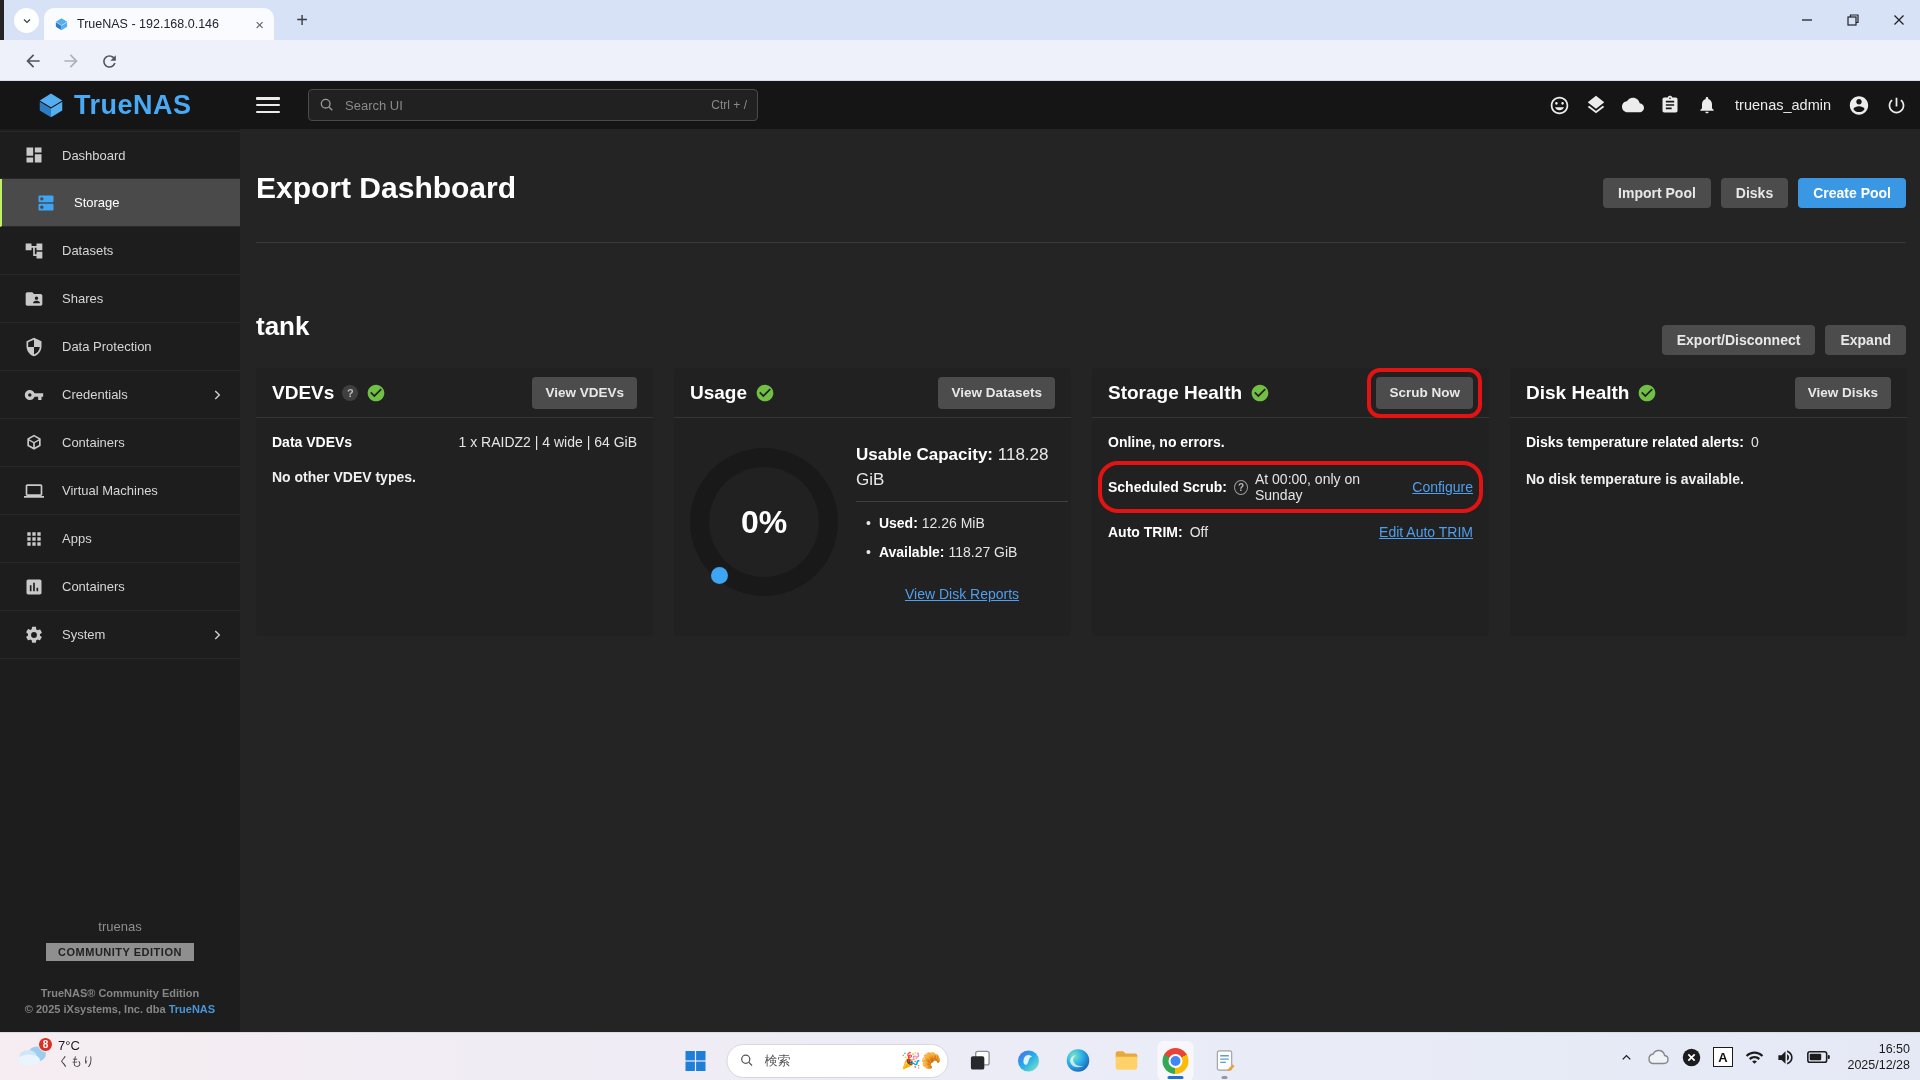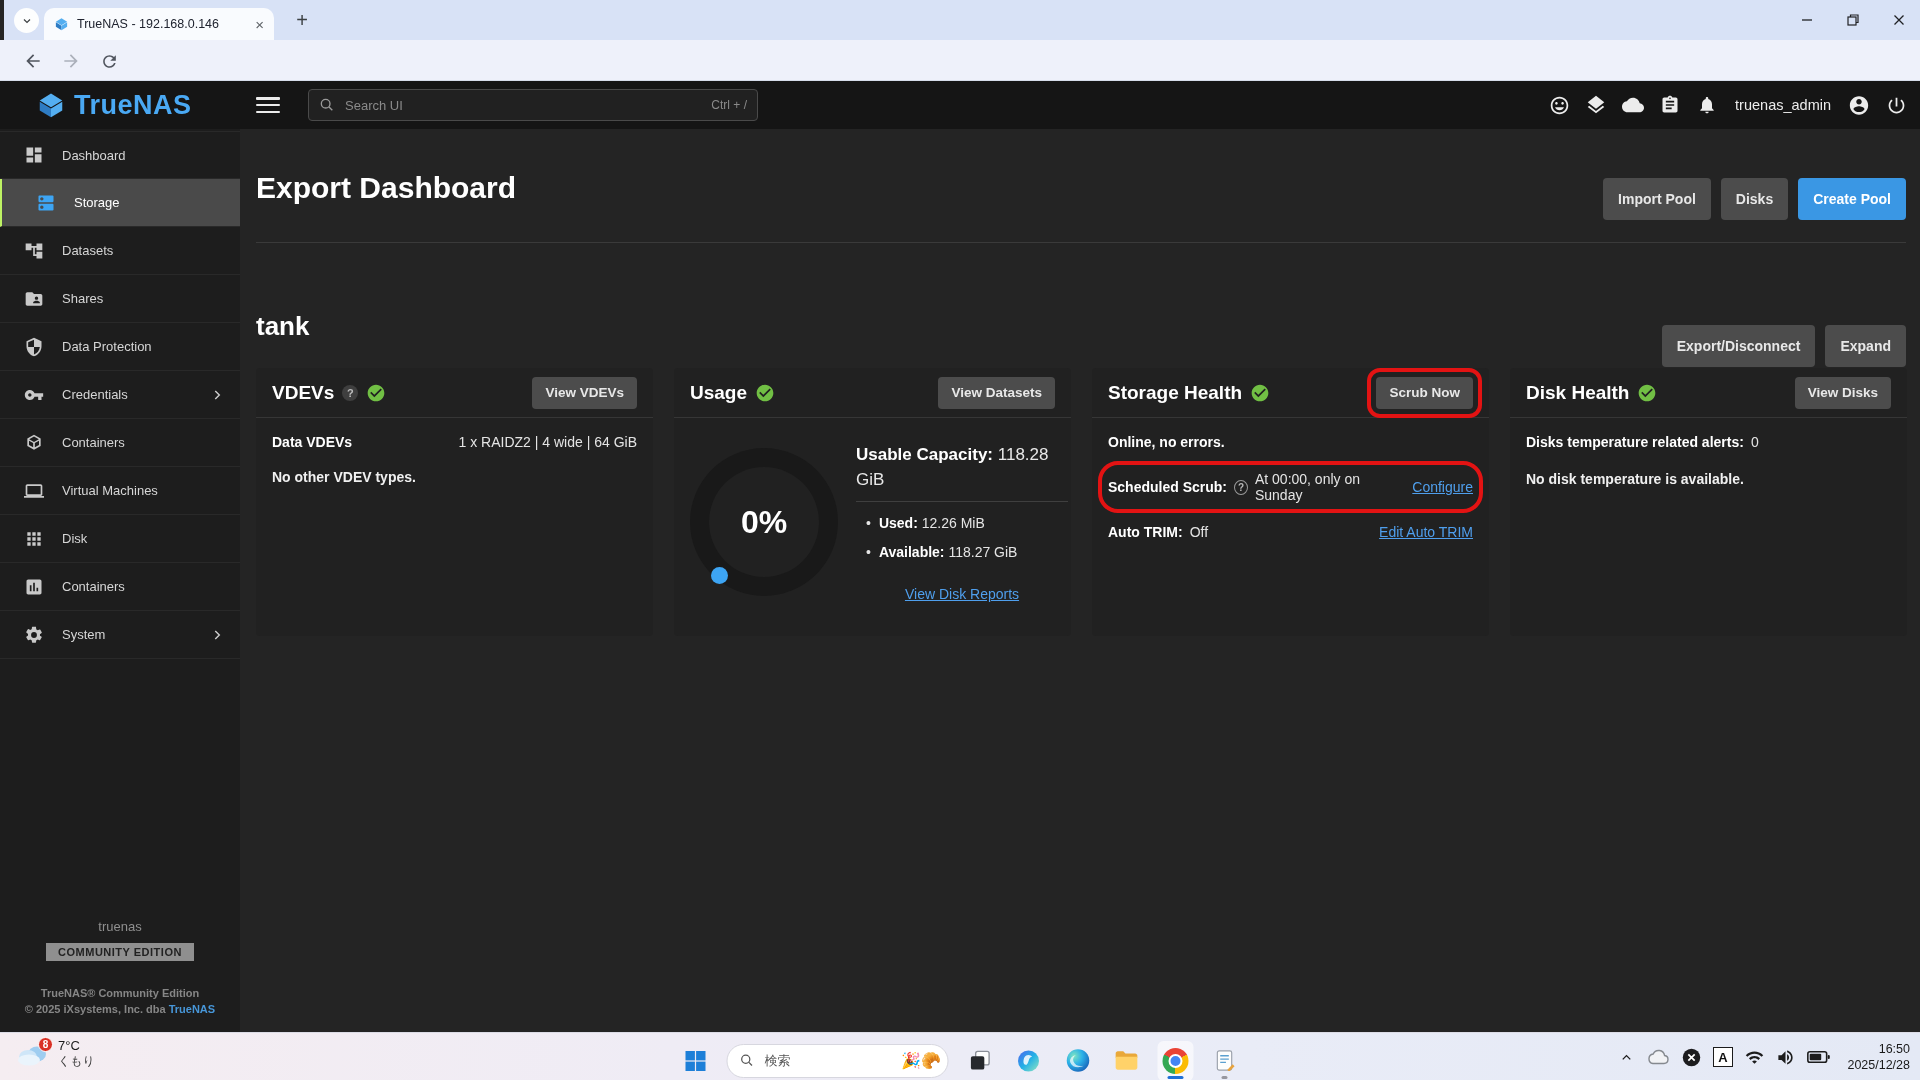--- a/index.html
+++ b/index.html
@@ -53,21 +53,21 @@
   .hostname{font-size:13px;color:#8f8f8f;margin-bottom:8px;}
   .edition{display:inline-block;background:#8f8f8f;color:#222;font-size:11px;font-weight:700;letter-spacing:.5px;padding:3px 12px;margin-bottom:26px;}
   .prodline{font-size:11px;font-weight:700;color:#868686;margin-bottom:4px;}
   .copyline{font-size:11px;font-weight:700;color:#868686;}
   .copyline a{color:#4796d8;text-decoration:none;}
 
   
   .main{position:absolute;left:240px;top:129px;right:0;bottom:48px;background:#242424;}
   .page-title{position:absolute;left:16px;top:42px;font-size:30px;font-weight:700;color:#fff;}
   .page-actions{position:absolute;right:14px;top:49px;display:flex;gap:10px;}
-  .btn{height:42px;padding:0 15px;border:none;border-radius:4px;background:#4c4c4c;color:#e8e8e8;font-weight:700;font-size:14px;display:inline-flex;align-items:center;font-family:"Liberation Sans",sans-serif;}
+  .btn{height:30px;padding:0 15px;border:none;border-radius:4px;background:#4c4c4c;color:#e8e8e8;font-weight:700;font-size:14px;display:inline-flex;align-items:center;font-family:"Liberation Sans",sans-serif;}
   .btn.primary{background:#3a97e4;color:#fff;}
   .hdiv{position:absolute;left:16px;right:14px;top:113px;border-top:1px solid #3a3a3a;}
   .pool-name{position:absolute;left:16px;top:182px;font-size:26px;font-weight:700;color:#fff;}
   .pool-actions{position:absolute;right:14px;top:196px;display:flex;gap:10px;}
   .cards{position:absolute;left:16px;right:13px;top:239px;display:flex;gap:21px;}
   .card{flex:1;height:268px;background:#212121;border-radius:4px;position:relative;box-sizing:border-box;}
   .card-head{height:50px;display:flex;align-items:center;gap:8px;padding:0 16px;border-bottom:1px solid #363636;box-sizing:border-box;}
   .card-title{font-size:19px;font-weight:700;color:#fff;}
   .helpdot{width:16px;height:16px;border-radius:50%;background:#3f3f3f;color:#bdbdbd;font-size:11px;font-weight:700;display:flex;align-items:center;justify-content:center;}
   .helpring{width:15px;height:15px;border-radius:50%;border:1.5px solid #9a9a9a;color:#b9b9b9;font-size:10px;font-weight:700;display:flex;align-items:center;justify-content:center;box-sizing:border-box;}
@@ -364,21 +364,21 @@
             </svg>
           </span>
         <span>Virtual Machines</span>
       </li>
       <li>
         <span class="nico">
             <svg width="20" height="20" viewBox="0 0 24 24" fill="currentColor">
               <path d="M4 8h4V4H4v4zm6 12h4v-4h-4v4zm-6 0h4v-4H4v4zm0-6h4v-4H4v4zm6 0h4v-4h-4v4zm6-10v4h4V4h-4zm-6 4h4V4h-4v4zm6 6h4v-4h-4v4zm0 6h4v-4h-4v4z"></path>
             </svg>
           </span>
-        <span>Disk</span>
+        <span>Apps</span>
       </li>
       <li>
         <span class="nico">
             <svg width="20" height="20" viewBox="0 0 24 24" fill="currentColor">
               <path d="M19 3H5c-1.1 0-2 .9-2 2v14c0 1.1.9 2 2 2h14c1.1 0 2-.9 2-2V5c0-1.1-.9-2-2-2zM9 17H7v-7h2v7zm4 0h-2V7h2v10zm4 0h-2v-4h2v4z"></path>
             </svg>
           </span>
         <span>Containers</span>
       </li>
       <li>

